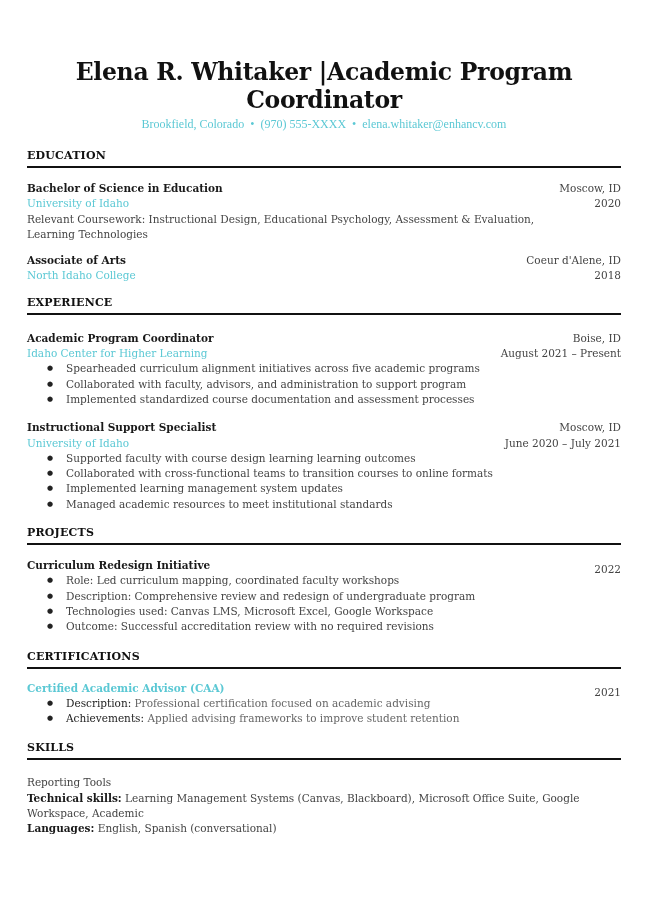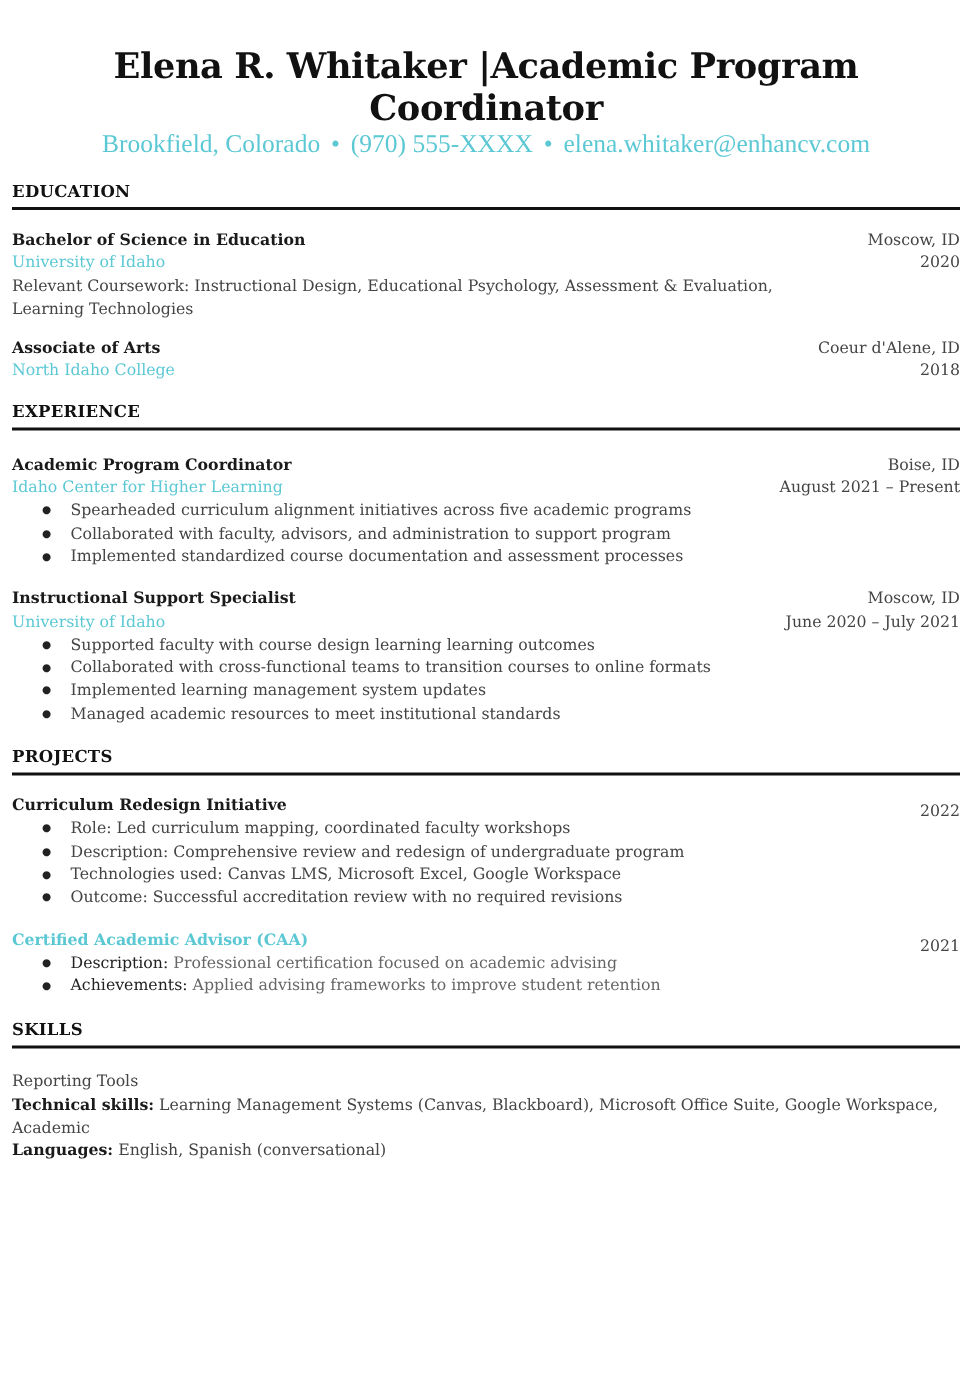--- a/index.html
+++ b/index.html
@@ -1,28 +1,28 @@
 <!DOCTYPE html>
 <html><head>
 <meta charset="utf-8">
 <style>
   html, body { margin: 0; padding: 0; background: #ffffff; }
   body {
     width: 648px; height: 916px; overflow: hidden;
     font-family: "DejaVu Serif", "Liberation Serif", serif;
     color: #333333;
   }
-  .page { position: relative; padding: 0 8px; }
+  .page { position: relative; padding: 0 27px; margin-top: 28px; }
   .header { text-align: center; padding-top: 30px; }
   .name {
     font-size: 23.5px; font-weight: bold; color: #111111;
     letter-spacing: -0.3px; line-height: 28px; margin: 0;
   }
   .contact {
-    font-size: 17px; color: #5bc8d4; line-height: 16px; margin-top: 2px;
+    font-size: 12px; color: #5bc8d4; line-height: 16px; margin-top: 2px;
     font-family: "Liberation Serif", serif;
   }
   .contact .dot { margin: 0 3px; }
   .section-title {
     font-size: 11px; font-weight: bold; color: #111111;
     border-bottom: 2.5px solid #111111;
     padding-bottom: 1px; line-height: 18px; margin: 0;
     letter-spacing: 0.2px;
   }
   .section { margin-top: 0; }
@@ -115,20 +115,21 @@
       <ul class="bullets">
         <li>Role: Led curriculum mapping, coordinated faculty workshops</li>
         <li>Description: Comprehensive review and redesign of undergraduate program</li>
         <li>Technologies used: Canvas LMS, Microsoft Excel, Google Workspace</li>
         <li>Outcome: Successful accreditation review with no required revisions</li>
       </ul>
     </div>
   </div>
 
   <div class="section" style="margin-top:13px;">
+    <h2 class="section-title">CERTIFICATIONS</h2>
 
     <div class="entry" style="margin-top:12px;">
       <span class="right" style="top:4px;">2021</span>
       <div class="entry-title accent">Certified Academic Advisor (CAA)</div>
       <ul class="bullets">
         <li>
           <span class="b-label">Description:</span>
           <span class="grey">Professional certification focused on academic advising</span>
         </li>
         <li>

